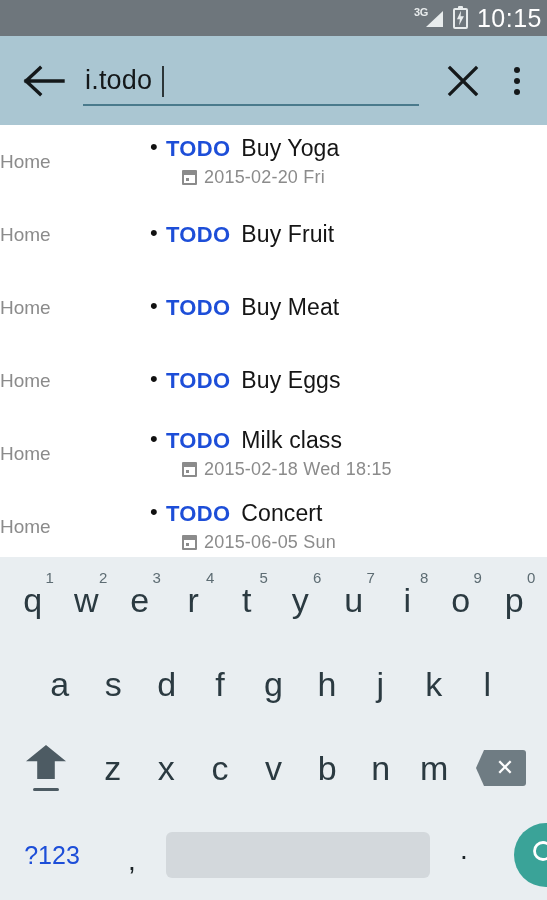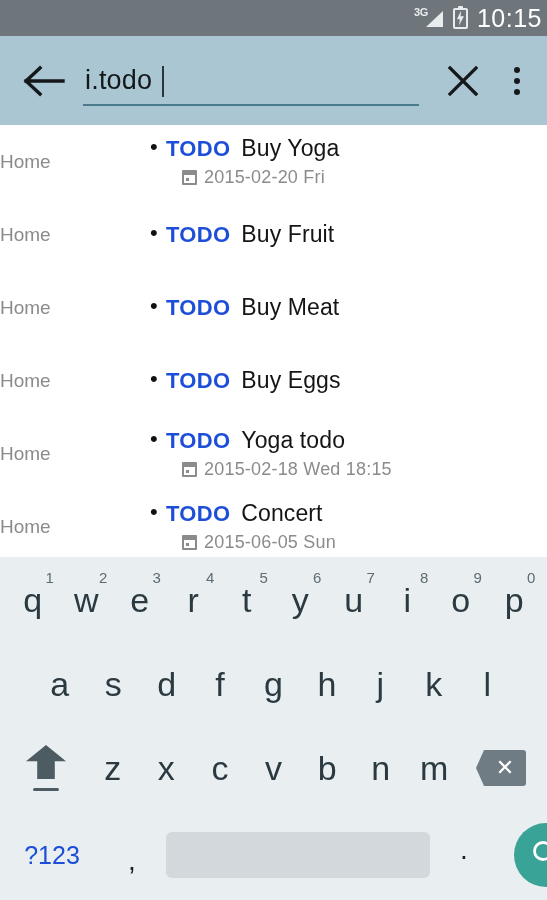--- a/index.html
+++ b/index.html
@@ -311,21 +311,21 @@
             <span class="row-title">Buy Eggs</span>
           </div>
         </div>
       </div>
       <div class="row" style="height: 73px;">
         <div class="row-folder">Home</div>
         <div class="row-body">
           <div class="row-title-line">
             <span class="bullet">•</span>
             <span class="kw-todo">TODO</span>
-            <span class="row-title">Yoga todo</span>
+            <span class="row-title">Milk class</span>
           </div>
           <div class="row-date-line">
             <span class="cal-icon"></span>
             <span class="row-date">2015-02-18 Wed 18:15</span>
           </div>
         </div>
       </div>
       <div class="row" style="height: 73px;">
         <div class="row-folder">Home</div>
         <div class="row-body">

